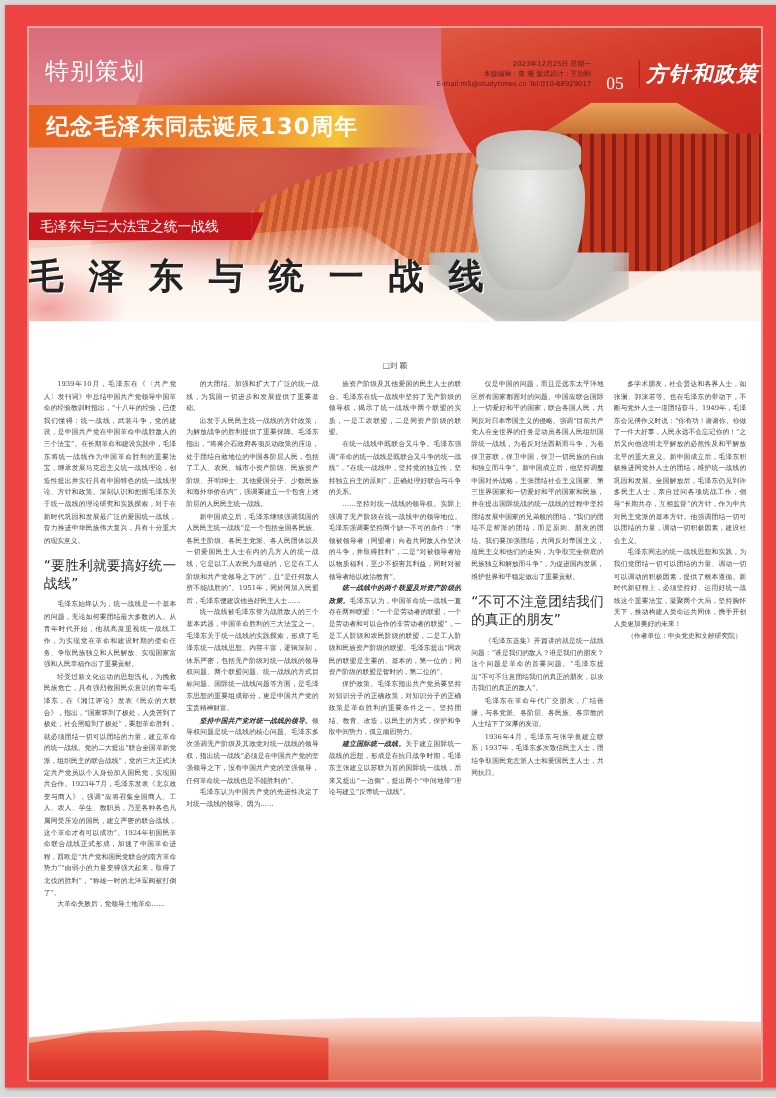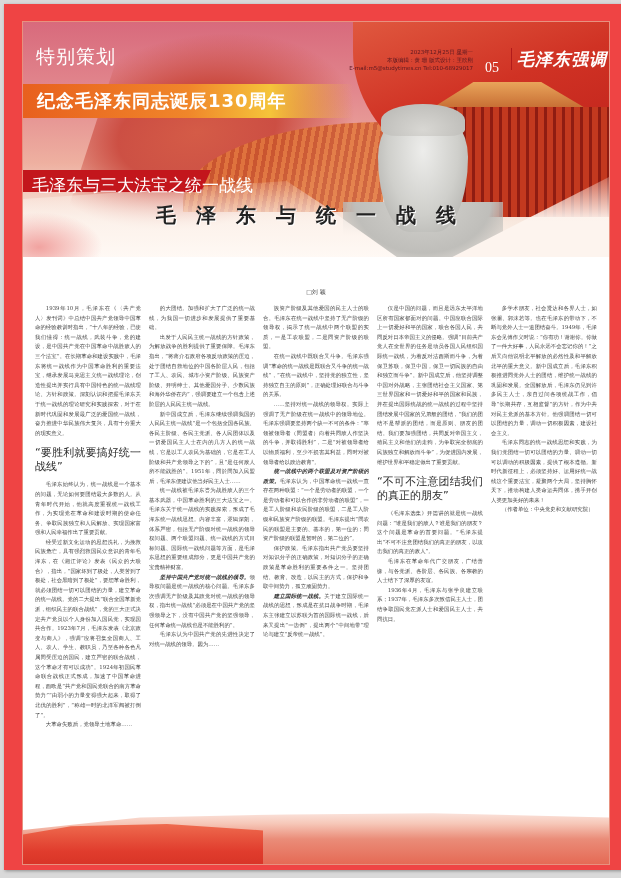--- a/index.html
+++ b/index.html
@@ -35,22 +35,22 @@
   .section-label{position:absolute;left:13px;top:22px;color:#fff;font-size:19px;letter-spacing:1px;}
   .meta{position:absolute;right:136px;top:26px;text-align:right;color:#5a1820;font-size:5.5px;line-height:8px;}
   .pageno{position:absolute;left:462px;top:38px;color:#fff;font-size:14px;font-family:Liberation Serif, serif;}
   .pageno-bar{position:absolute;left:488px;top:26px;width:1px;height:22px;background:#b21b1b;}
   .masthead{position:absolute;left:494px;top:26px;color:#fff;font-size:17px;font-family:"Liberation Serif",serif;font-weight:bold;letter-spacing:1px;font-style:italic;}
   .anniv-bar{position:absolute;left:0;top:62px;width:330px;height:34px;
     background:linear-gradient(90deg,#e8601e 0%,#f0862a 50%,#f5c43a 75%,rgba(245,200,80,0) 100%);}
   .anniv-text{position:absolute;left:14px;top:67px;color:#fff;font-size:18px;font-weight:bold;letter-spacing:1px;text-align:right;}
   .series-bar{position:absolute;left:0;top:148px;width:178px;height:22px;background:#c3161c;}
   .series-bar:after{content:"";position:absolute;right:-10px;top:0;border-left:10px solid #c3161c;border-bottom:22px solid transparent;}
-  .series-text{position:absolute;left:9px;top:152px;color:#fff;font-size:17px;font-family:Liberation Sans, sans-serif;}
-  .title{position:absolute;left:0;top:180px;width:586px;text-align:center;font-size:20px;font-weight:bold;letter-spacing:20px;color:#222;text-shadow:1px 1px 0 #fff;}
+  .series-text{position:absolute;left:9px;top:152px;color:#fff;font-size:11px;font-family:Liberation Sans, sans-serif;}
+  .title{position:absolute;left:0;top:180px;width:586px;text-align:left;font-size:28px;font-weight:bold;letter-spacing:20px;color:#222;text-shadow:1px 1px 0 #fff;}
   .byline{position:absolute;left:0;top:266px;width:586px;text-align:center;font-size:6px;color:#444;}
   
   .columns{position:absolute;left:12px;top:282px;width:562px;height:470px;display:flex;gap:8px;}
   .col{flex:1;font-size:5.4px;line-height:9.6px;color:#444;text-align:justify;overflow:hidden;font-family:"DejaVu Serif",serif;}
   .col p{margin:0;text-indent:2em;}
   .col .sub{margin:8px 0 6px;font-size:11px;line-height:14px;font-weight:normal;color:#2a2a2a;text-indent:0;font-family:"DejaVu Sans",sans-serif;}
   .col .lead{font-weight:bold;font-style:italic;color:#333;}
   .col .sign{text-indent:2em;}
   .bottom-stroke{position:absolute;left:0;top:780px;width:586px;height:62px;
     background:linear-gradient(180deg,rgba(255,255,255,0) 0%,#f6c7b8 35%,#ea8c78 60%,#e56a55 100%);
@@ -80,21 +80,21 @@
       <div class="left-smudge"></div>
 
       <div class="section-label">特别策划</div>
       <div class="meta">
         <div>2023年12月25日  星期一</div>
         <div>本版编辑：黄 珊    版式设计：王欣刚</div>
         <div>E-mail:m5@studytimes.cn  Tel:010-68929017</div>
       </div>
       <div class="pageno">05</div>
       <div class="pageno-bar"></div>
-      <div class="masthead">毛泽东强调</div>
+      <div class="masthead">方针和政策</div>
 
       <div class="anniv-bar"></div>
       <div class="anniv-text">纪念毛泽东同志诞辰130周年</div>
 
       <div class="series-bar"></div>
       <div class="series-text">毛泽东与三大法宝之统一战线</div>
 
       <div class="title">毛泽东与统一战线</div>
     </div>
 

